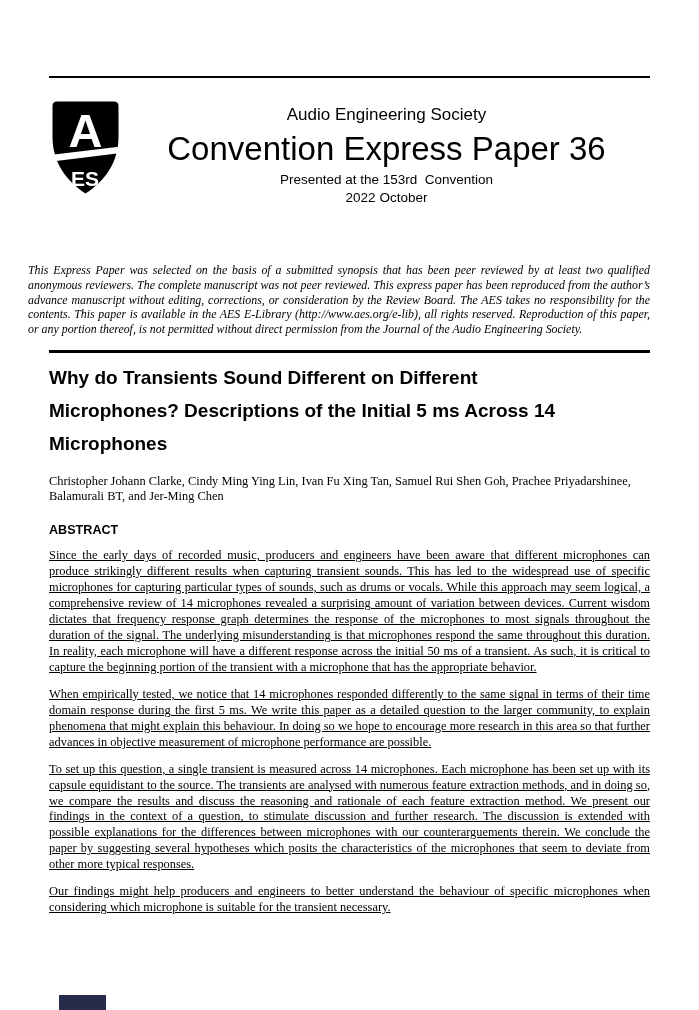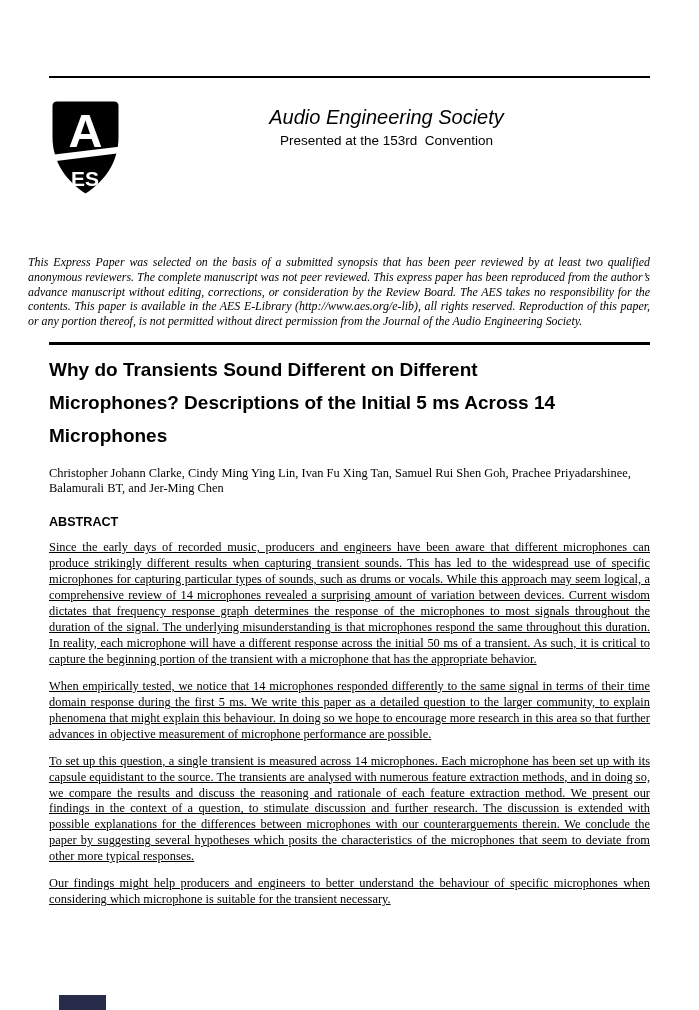--- a/index.html
+++ b/index.html
@@ -21,21 +21,21 @@
     align-items: flex-start;
     margin: 19px 49px 0 48px;
   }
   .logo { width: 75px; height: 100px; flex: 0 0 auto; }
   .header-text {
     flex: 1;
     text-align: center;
     font-family: "Liberation Sans", sans-serif;
     padding-top: 9px;
   }
-  .society { font-size: 20px; line-height: 1.1; font-style: italic; }
+  .society { font-size: 17px; line-height: 1.1; }
   .express { font-size: 33px; line-height: 1.1; margin-top: 6px; }
   .presented { font-size: 13.5px; margin-top: 5px; white-space: pre; }
   .conv-date { font-size: 13.5px; margin-top: 3px; }
   .disclaimer {
     margin: 58px 49px 0 28px;
     font-style: italic;
     font-size: 11.9px;
     line-height: 14.8px;
     text-align: justify;
   }
@@ -101,21 +101,23 @@
 
   <div class="header-row">
     <svg class="logo" viewBox="0 0 75 100" aria-hidden="true">
       <path d="M37.5,96.5 C19,84.5 4.5,66 4.5,40 L4.5,9 Q4.5,4.5 9,4.5 L66,4.5 Q70.5,4.5 70.5,9 L70.5,40 C70.5,66 56,84.5 37.5,96.5 Z" fill="#000000"></path>
       <line x1="-3" y1="62" x2="79" y2="52" stroke="#ffffff" stroke-width="6.5"></line>
       <text x="37.5" y="50" text-anchor="middle" fill="#ffffff" font-family="Liberation Sans, sans-serif" font-weight="bold" font-size="47">A</text>
       <text x="37" y="89" text-anchor="middle" fill="#ffffff" font-family="Liberation Sans, sans-serif" font-weight="bold" font-size="21">ES</text>
     </svg>
     <div class="header-text">
       <div class="society">Audio Engineering Society</div>
+      <div class="express">Convention Express Paper 36</div>
       <div class="presented">Presented at the 153rd  Convention</div>
+      <div class="conv-date">2022 October</div>
     </div>
   </div>
 
   <div class="disclaimer">This Express Paper was selected on the basis of a submitted synopsis that has been peer reviewed by at least two qualified anonymous reviewers. The complete manuscript was not peer reviewed. This express paper has been reproduced from the author’s advance manuscript without editing, corrections, or consideration by the Review Board. The AES takes no responsibility for the contents. This paper is available in the AES E-Library (http://www.aes.org/e-lib), all rights reserved. Reproduction of this paper, or any portion thereof, is not permitted without direct permission from the Journal of the Audio Engineering Society.</div>
 
   <div class="rule-mid"></div>
 
   <div class="paper-title">Why do Transients Sound Different on Different
 Microphones? Descriptions of the Initial 5 ms Across 14
 Microphones</div>

